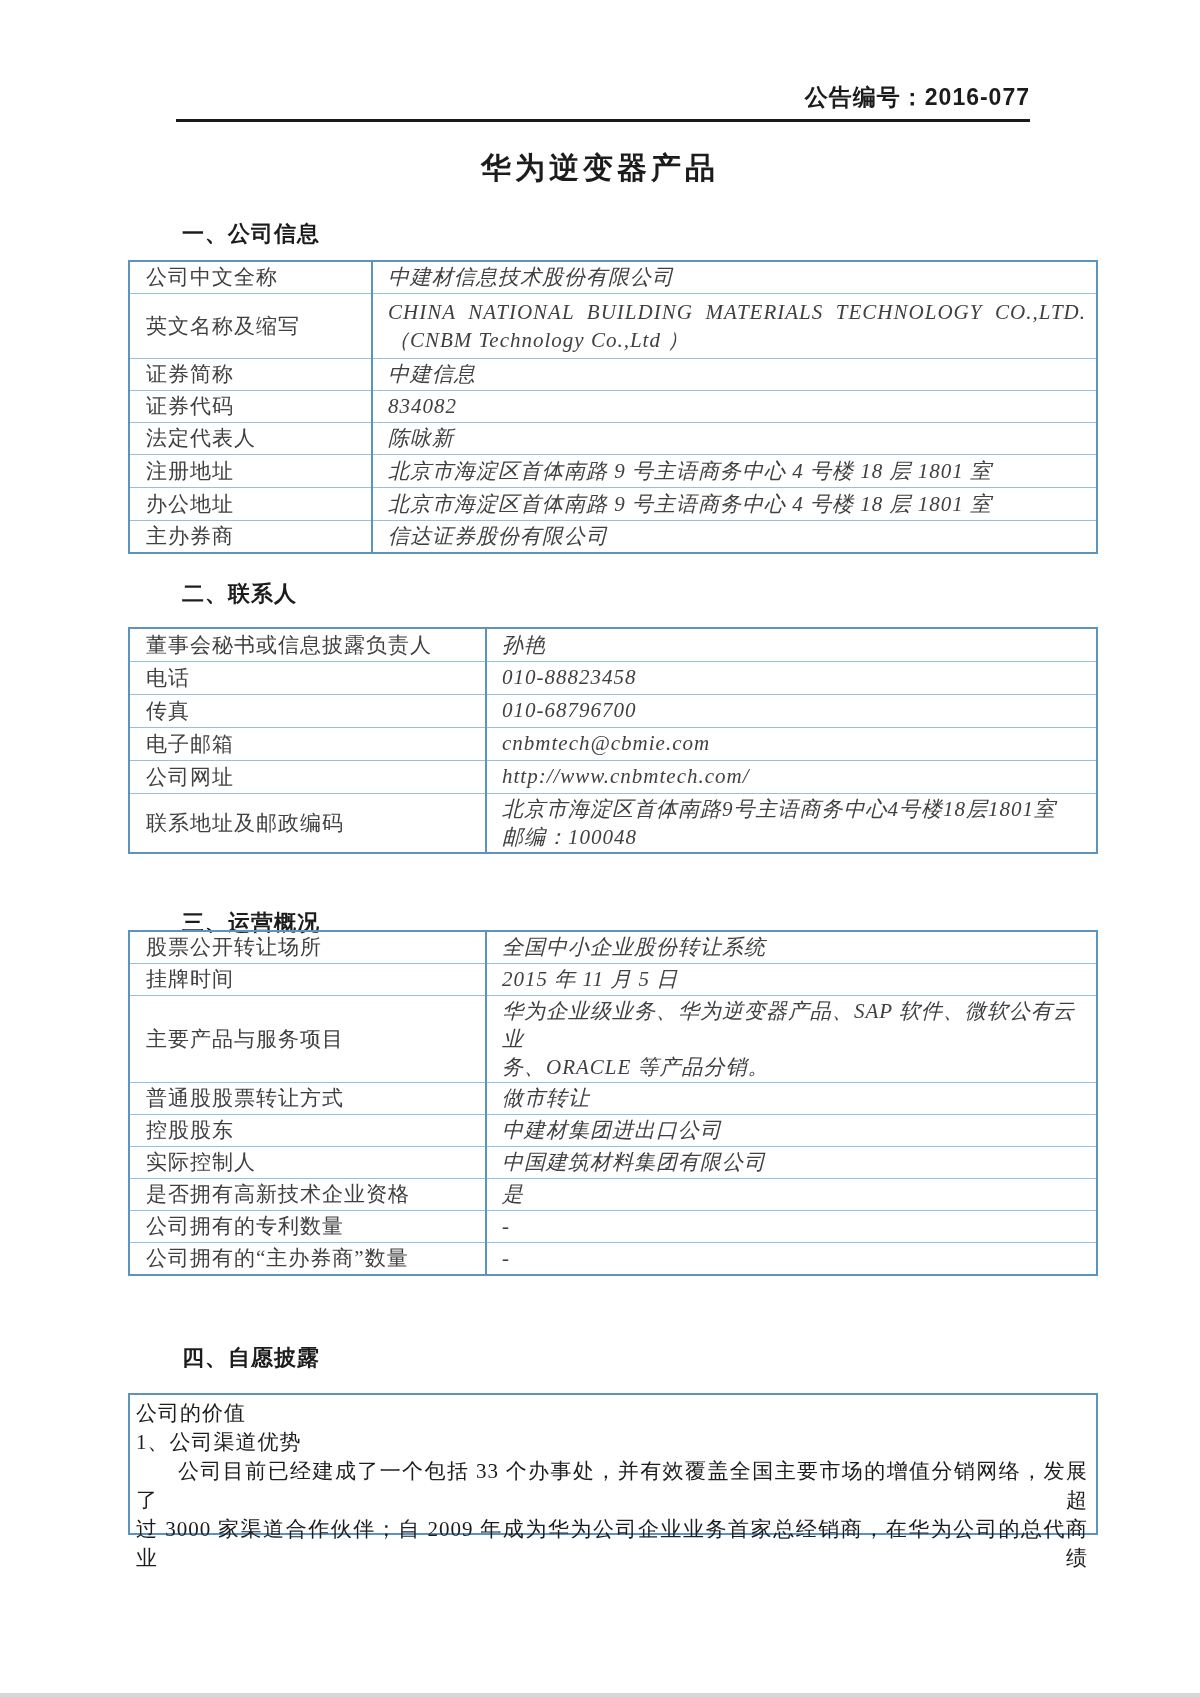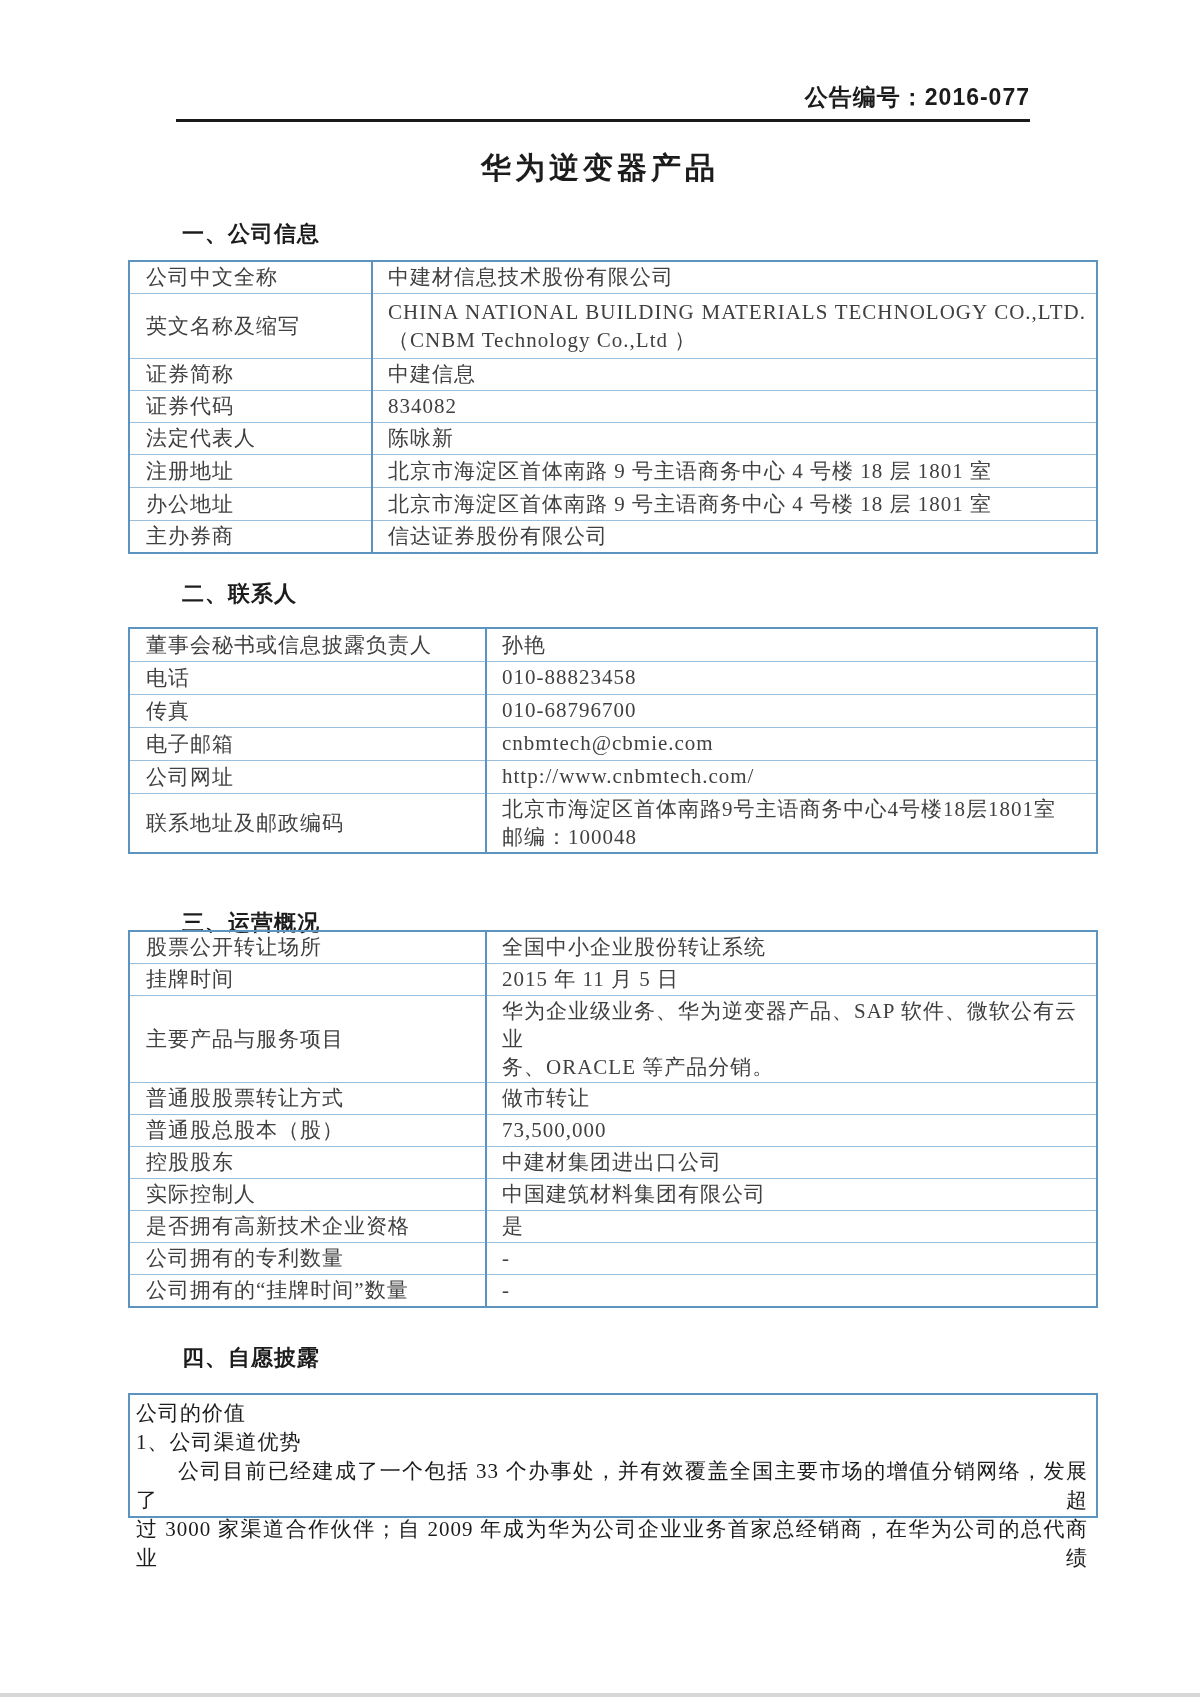--- a/index.html
+++ b/index.html
@@ -43,27 +43,27 @@
     position:absolute;left:128px;width:970px;
     border-collapse:collapse;table-layout:fixed;
     border:2px solid #5d94bf;
     font-size:21px;letter-spacing:1px;color:#404040;
   }
   #table1{top:260px;}
   #table2{top:627px;}
   #table3{top:930px;}
   table.t td{border:1px solid #9abfdc;vertical-align:middle;overflow:hidden;}
   table.t td.lab{border-right:2px solid #5d94bf;padding-left:16px;}
-  table.t td.val{padding-left:15px;padding-right:10px;}
+  table.t td.val{padding-left:15px;padding-right:10px;font-style:italic;}
   table.t .line{line-height:28px;}
   .jline{text-align:justify;text-align-last:justify;}
 
   
   #box{
-    position:absolute;top:1393px;left:128px;width:970px;height:125px;
+    position:absolute;top:1393px;left:128px;width:970px;height:142px;
     box-sizing:border-box;
     border:2px solid #5d94bf;
     padding:4px 8px 0 6px;
     font-size:21px;letter-spacing:1px;line-height:29px;
   }
   .para1{text-indent:2em;text-align:justify;text-align-last:justify;}
   .para2{text-align:justify;text-align-last:justify;}
 
   #bottom-edge{
     position:absolute;left:0;top:1693px;width:1200px;height:4px;
@@ -182,41 +182,37 @@
           <td class="val">
             <div class="line">华为企业级业务、华为逆变器产品、SAP 软件、微软公有云业</div>
             <div class="line">务、ORACLE 等产品分销。</div>
           </td>
         </tr>
         <tr style="height: 32px;">
           <td class="lab">普通股股票转让方式</td>
           <td class="val">做市转让</td>
         </tr>
         <tr style="height: 32px;">
-          <td class="lab">普通股总股本（股）</td>
-          <td class="val">73,500,000</td>
-        </tr>
-        <tr style="height: 32px;">
           <td class="lab">控股股东</td>
           <td class="val">中建材集团进出口公司</td>
         </tr>
         <tr style="height: 32px;">
           <td class="lab">实际控制人</td>
           <td class="val">中国建筑材料集团有限公司</td>
         </tr>
         <tr style="height: 32px;">
           <td class="lab">是否拥有高新技术企业资格</td>
           <td class="val">是</td>
         </tr>
         <tr style="height: 32px;">
           <td class="lab">公司拥有的专利数量</td>
           <td class="val">-</td>
         </tr>
         <tr style="height: 33px;">
-          <td class="lab">公司拥有的“挂牌时间”数量</td>
+          <td class="lab">公司拥有的“主办券商”数量</td>
           <td class="val">-</td>
         </tr>
       </tbody>
     </table>
 
   <div id="h4" class="sec-heading">四、自愿披露</div>
 
   <div id="box">
     <div class="box-line">公司的价值</div>
     <div class="box-line">1、公司渠道优势</div>

